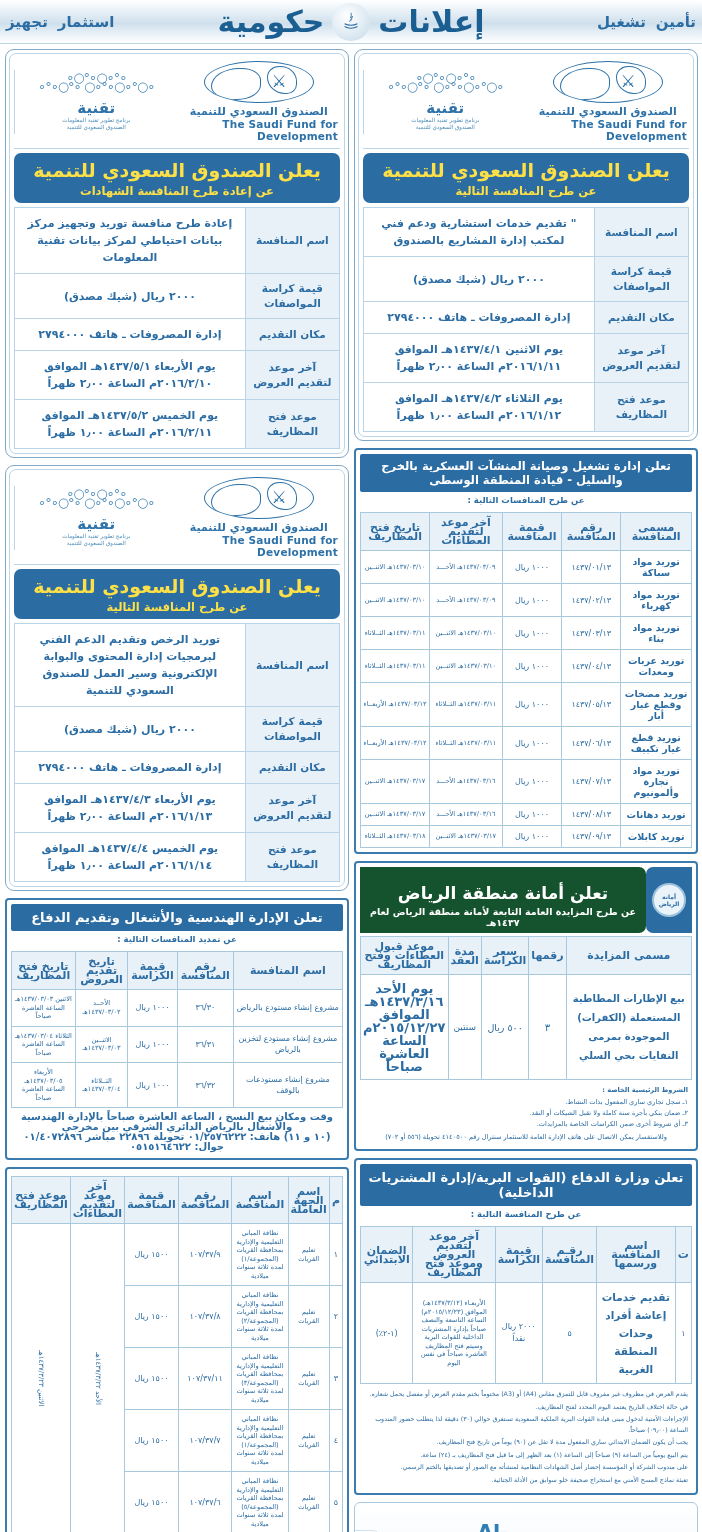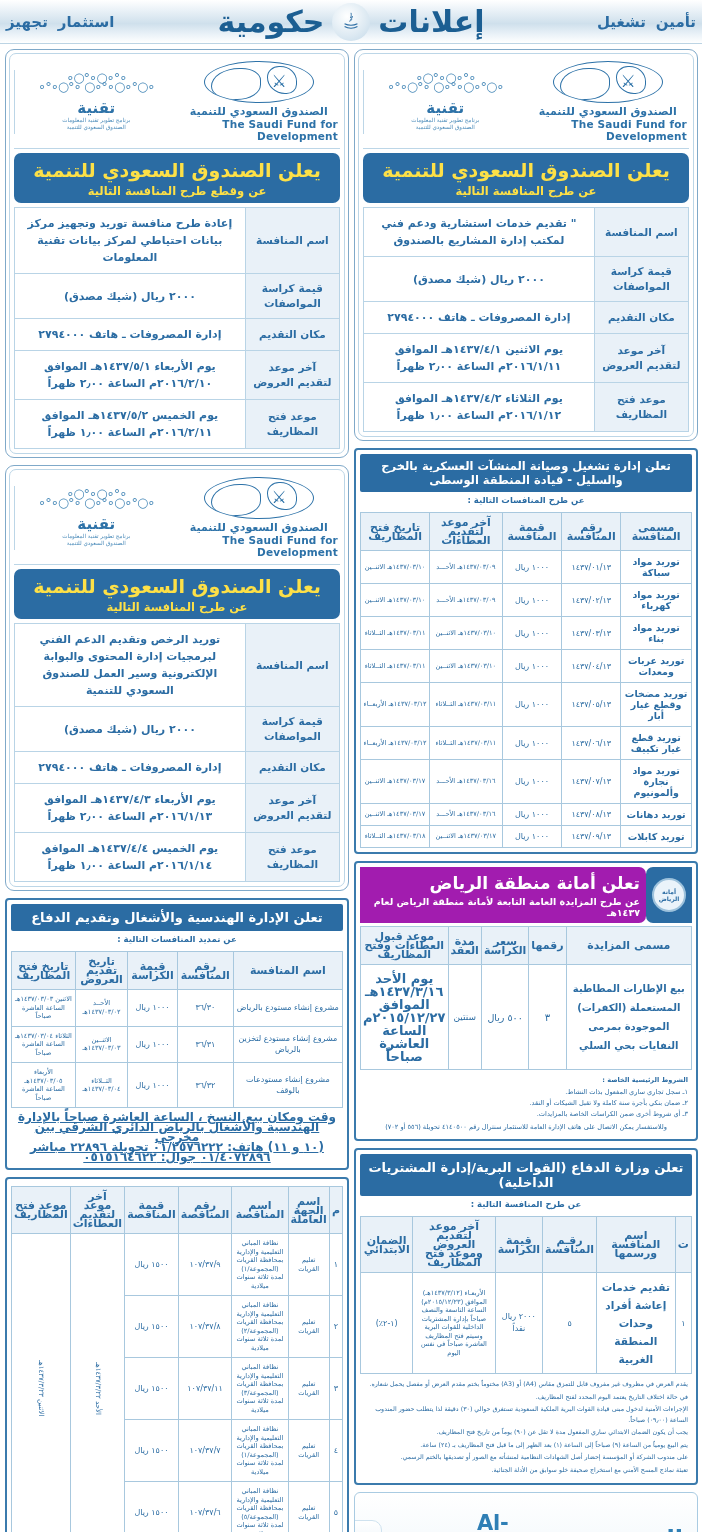--- a/index.html
+++ b/index.html
@@ -128,38 +128,38 @@
     background:#e9f1f8; border:1px solid #a8c8de; color:#2b6ca3;
     font-size:11px; font-weight:bold; padding:5px 2px; line-height:9px; text-align:center;
   }
   table.grid td {
     border:1px solid #a8c8de; color:#2b6ca3; font-size:8px;
     padding:5px 2px; text-align:center; line-height:11px;
   }
   table.grid td.name { font-size:9.5px; font-weight:bold; text-align:center; }
   table.grid td.sm { font-size:6.6px; line-height:8.5px; }
 
-  .note { font-size:12px; color:#2b6ca3; line-height:10px; padding:4px 3px 2px; text-align:center; font-weight:bold;text-decoration:underline;}
+  .note { font-size:10px; color:#2b6ca3; line-height:10px; padding:4px 3px 2px; text-align:center; font-weight:bold;}
   .notes-list { font-size:6.3px; color:#2b6ca3; line-height:10.5px; padding:5px 4px 2px; }
   .notes-list div { margin-bottom:2px; }
   .terms { font-size:6.6px; color:#2b6ca3; line-height:11px; padding:5px 4px 2px; }
   .terms .t-head { font-weight:bold; margin-bottom:1px; }
 
   
   .ria-head { display:flex; align-items:stretch; gap:0; }
   .ria-seal {
     width:46px; display:flex; align-items:center; justify-content:center;
     background:#2b6ca3; border-radius:7px 0 0 7px;
   }
   .ria-seal .circ {
     width:34px;height:34px;border-radius:50%;background:#eaf3fa;border:2px solid #9dc2dc;
     display:flex;align-items:center;justify-content:center;flex-direction:column;
     font-size:6px;color:#2b6ca3;font-weight:bold;line-height:7px;
   }
-  .ria-txt { flex:1; background:#a21caf; border-radius:0 7px 7px 0; color:#fff; padding:6px 6px 5px;}
+  .ria-txt { flex:1; background:#14532d; border-radius:0 7px 7px 0; color:#fff; text-align:center; padding:16px 6px 5px;}
   .ria-txt .h1 { font-size:17px; font-weight:bold; letter-spacing:.5px;}
   .ria-txt .h2 { font-size:9.5px; font-weight:bold; margin-top:3px;}
 
   
   .promo {
     border:1px solid #7fa9c9; border-radius:9px; padding:3px; background:#fff;
   }
   .promo-in {
     border:1px solid #cfe2ef; border-radius:7px; padding:9px 6px; text-align:center;
     color:#2b6ca3; font-weight:bold;
@@ -478,21 +478,21 @@
               <div class="bubbles">∘°∘○∘°○∘ ∘○°∘○∘°∘○ ∘°○∘°∘</div>
               <div class="tech-word">تقنية</div>
               <div class="tech-sub">برنامج تطوير تقنية المعلومات</div>
               <div class="tech-sub">الصندوق السعودي للتنمية</div>
             </div>
           </div>
         </div>
 
         <div class="headline">
           <div class="h1">يعلن الصندوق السعودي للتنمية</div>
-          <div class="h2">عن وقطع طرح المنافسة التالية</div>
+          <div class="h2">عن إعادة طرح المنافسة الشهادات</div>
         </div>
 
         <table class="kv">
           <tbody>
               <tr>
             <td class="k">اسم المنافسة</td>
             <td class="v">إعادة طرح منافسة توريد وتجهيز مركز بيانات احتياطي لمركز بيانات تقنية المعلومات</td>
           </tr>
           <tr>
             <td class="k">قيمة كراسة المواصفات</td>

